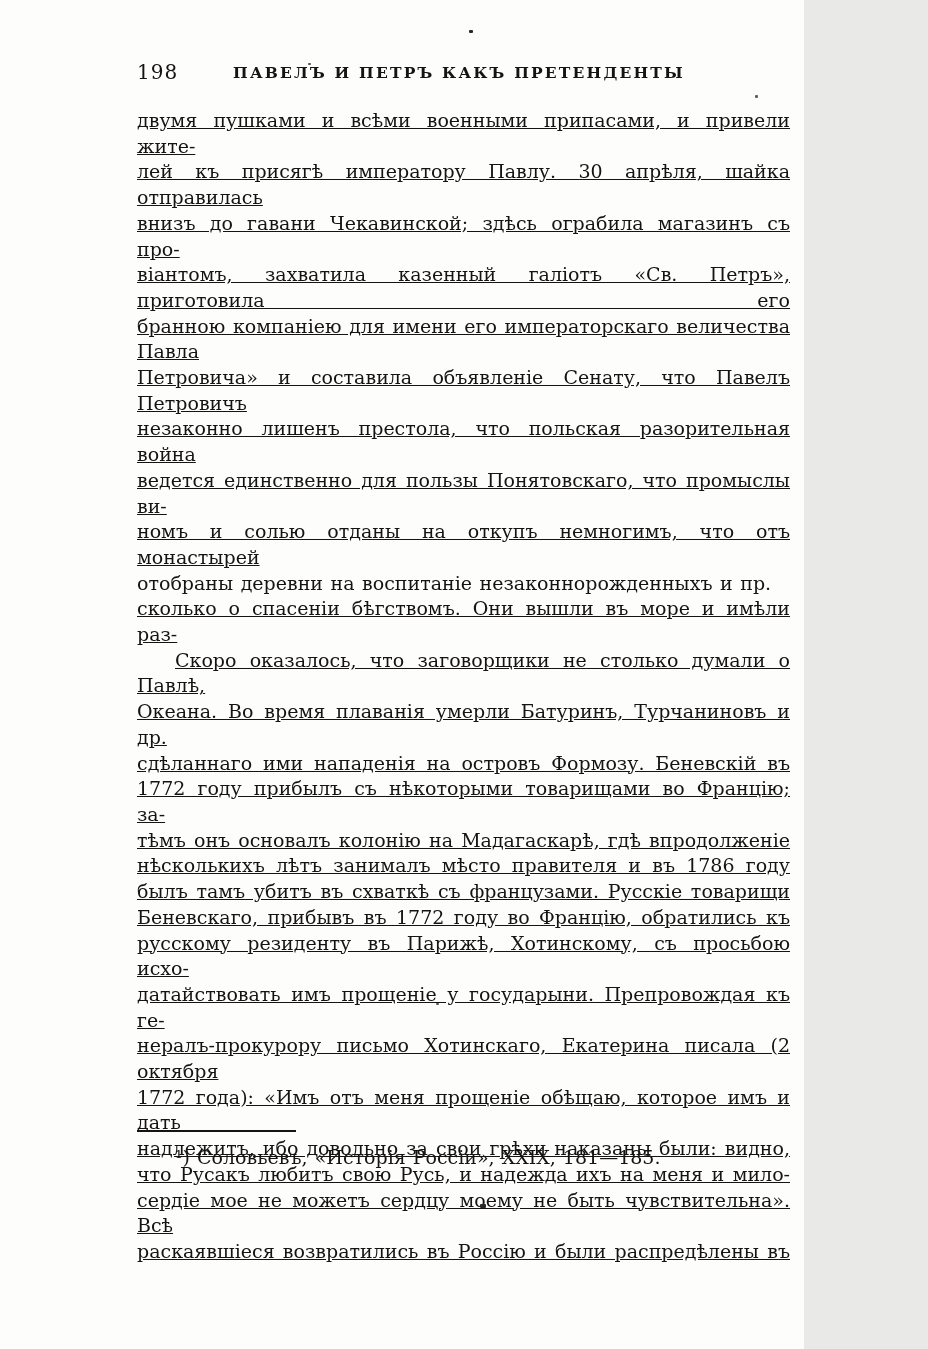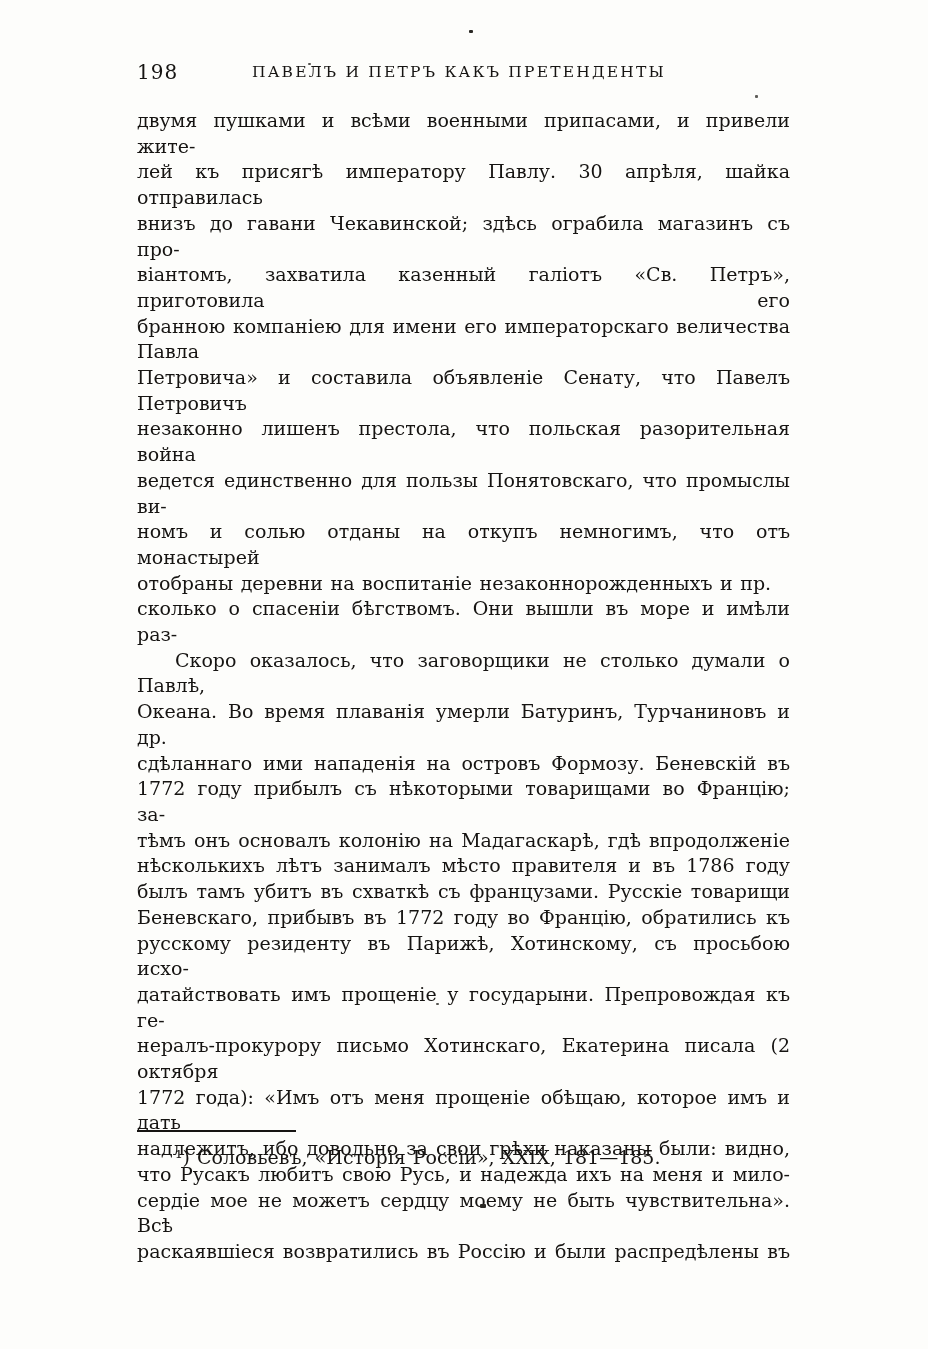--- a/index.html
+++ b/index.html
@@ -7,56 +7,57 @@
     --paper:#fdfdfb;
   }
   html,body{margin:0;padding:0;}
   body{
     width:928px;height:1349px;
     background:#e9e9e7;
     font-family:"DejaVu Serif","Liberation Serif",serif;
   }
   .page{
     position:relative;
-    width:928px;height:1349px;
+    width:804px;height:1349px;
     background:var(--paper);
     color:var(--ink);
     overflow:hidden;
   }
   
   .header{
     position:absolute;
     left:137px;top:60px;width:653px;height:26px;
   }
   .pagenum{
     position:absolute;left:0;top:0;
     font-size:20px;letter-spacing:1px;
   }
   .runhead{
     position:absolute;left:0;right:9px;top:3px;
     text-align:center;
-    font-size:15.5px;font-weight:normal;
+    font-size:15.5px;font-weight:bold;
     letter-spacing:2.2px;
     white-space:nowrap;
   }
   
   .bodytext{
     position:absolute;
     left:137px;top:108px;width:653px;
     font-size:19px;
     line-height:25.7px;
     word-spacing:1.5px;
   }
   .para{margin:0;}
   .line{
     text-align:justify;
     min-height:25.7px;
   }
   .line.j{
     text-align-last:justify;
+    text-decoration:underline;
     -moz-text-align-last:justify;
   }
   .line.first{
     text-indent:38px;
   }
   
   .fnrule{
     position:absolute;
     left:137px;top:1130px;
     width:159px;height:2px;

